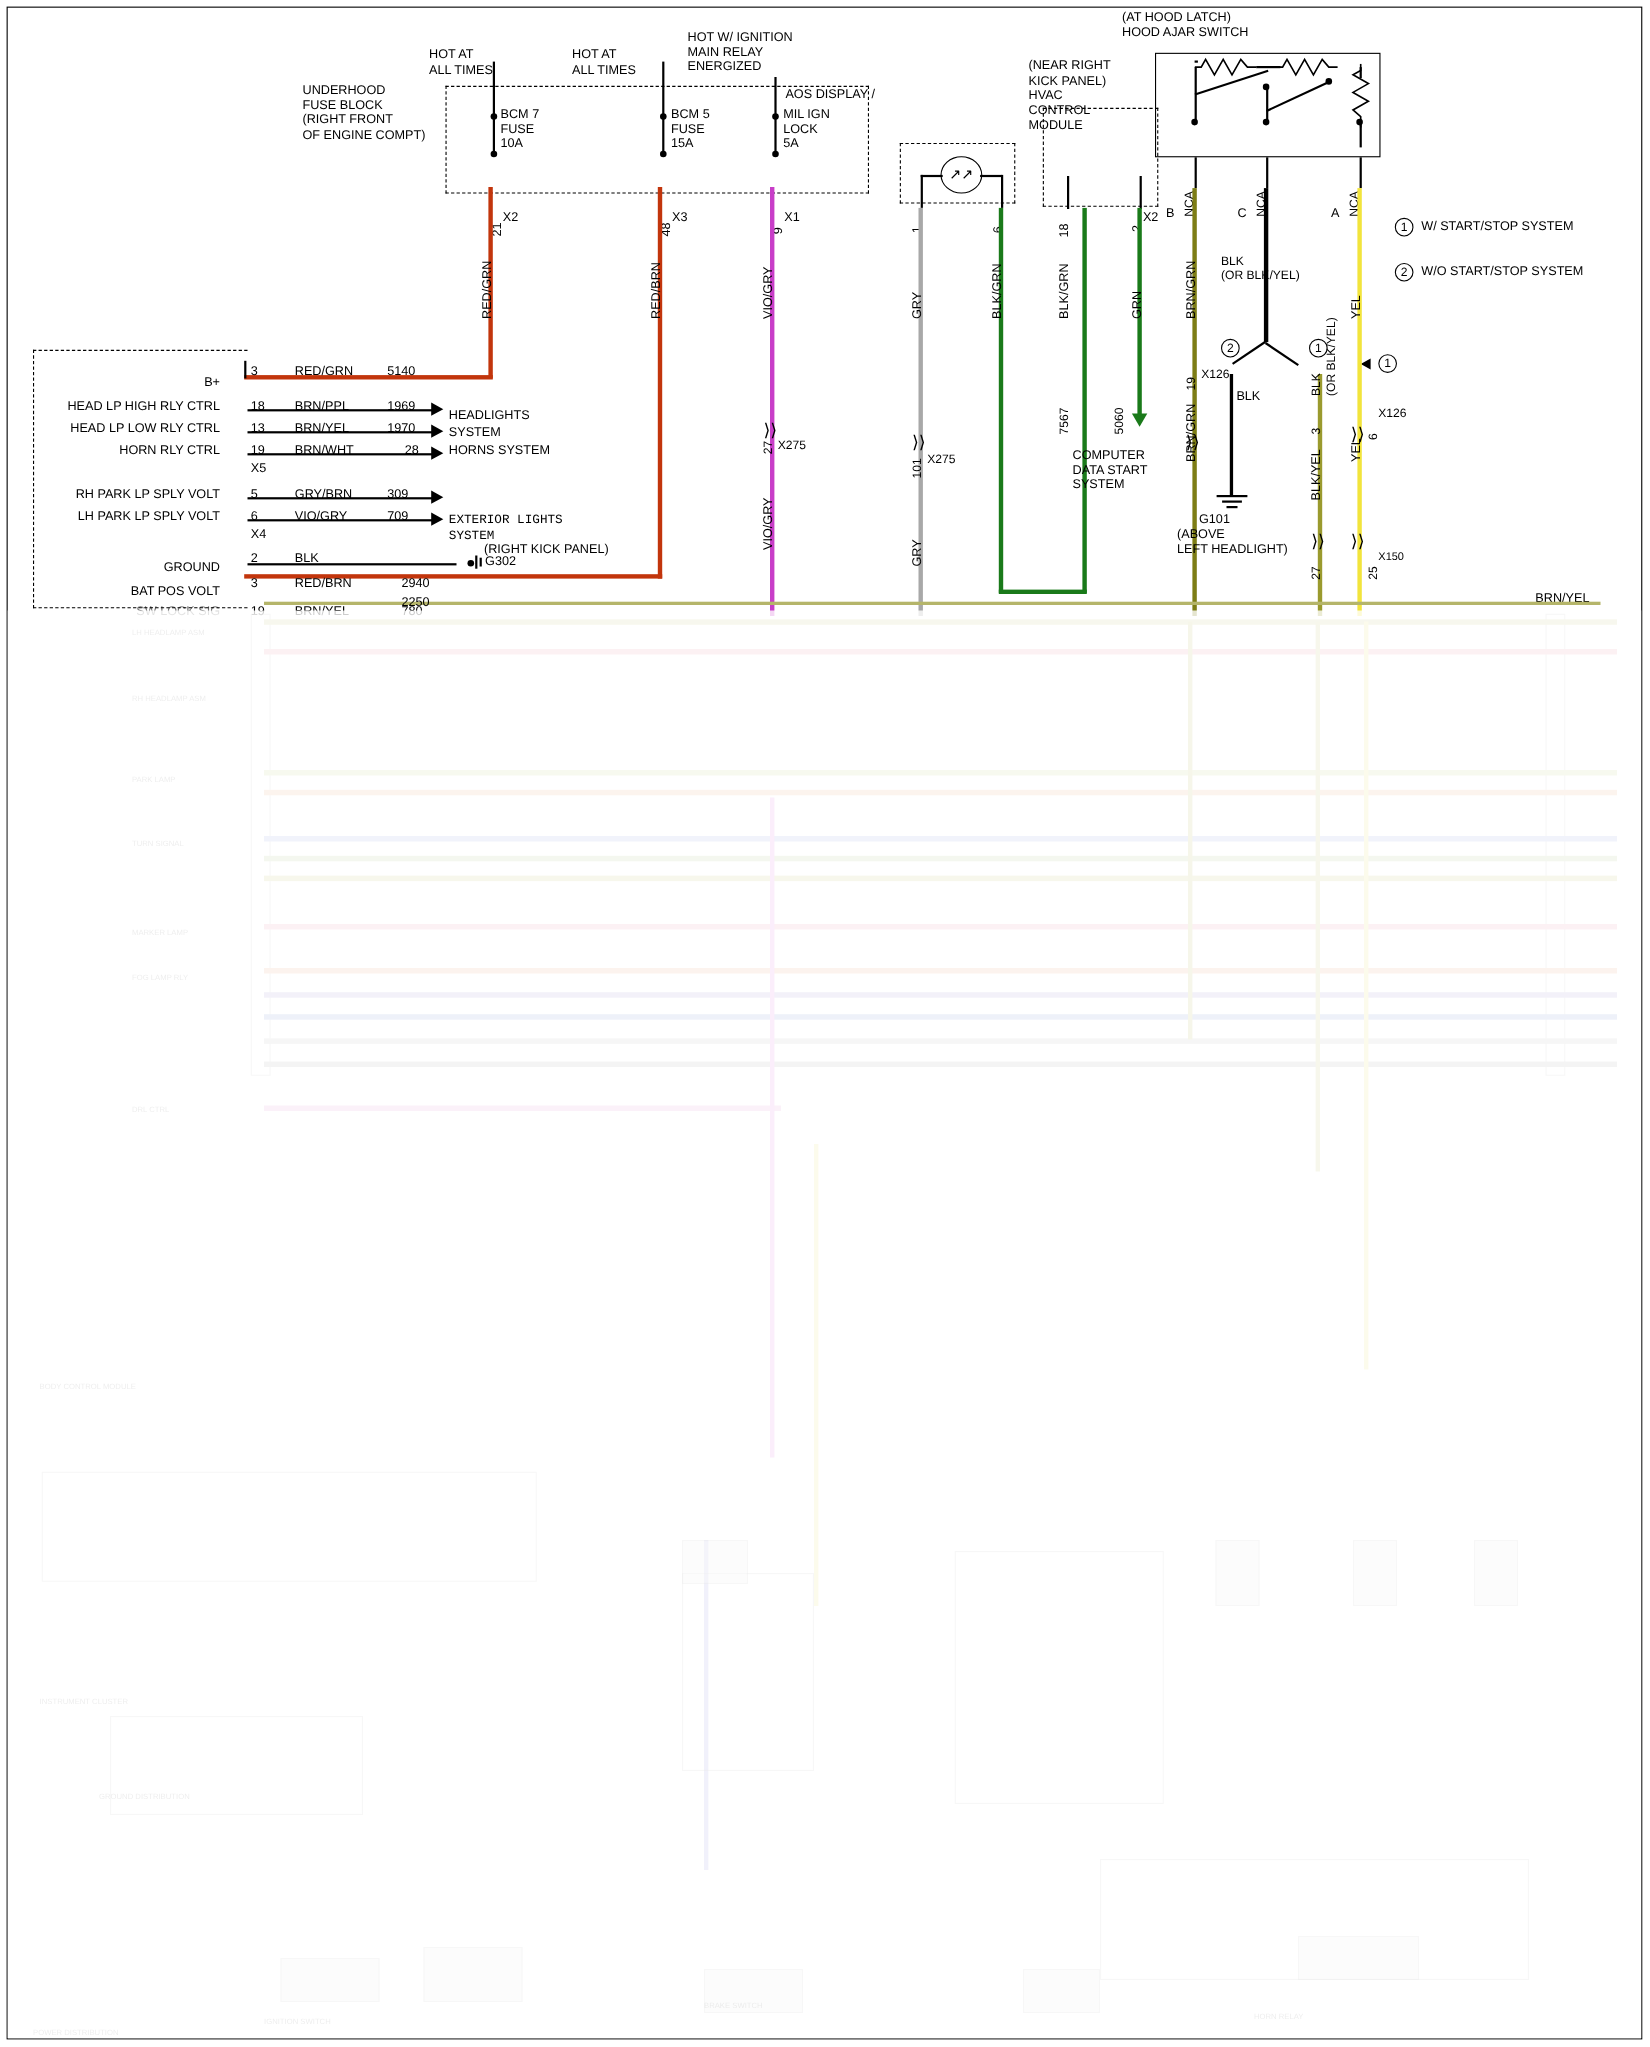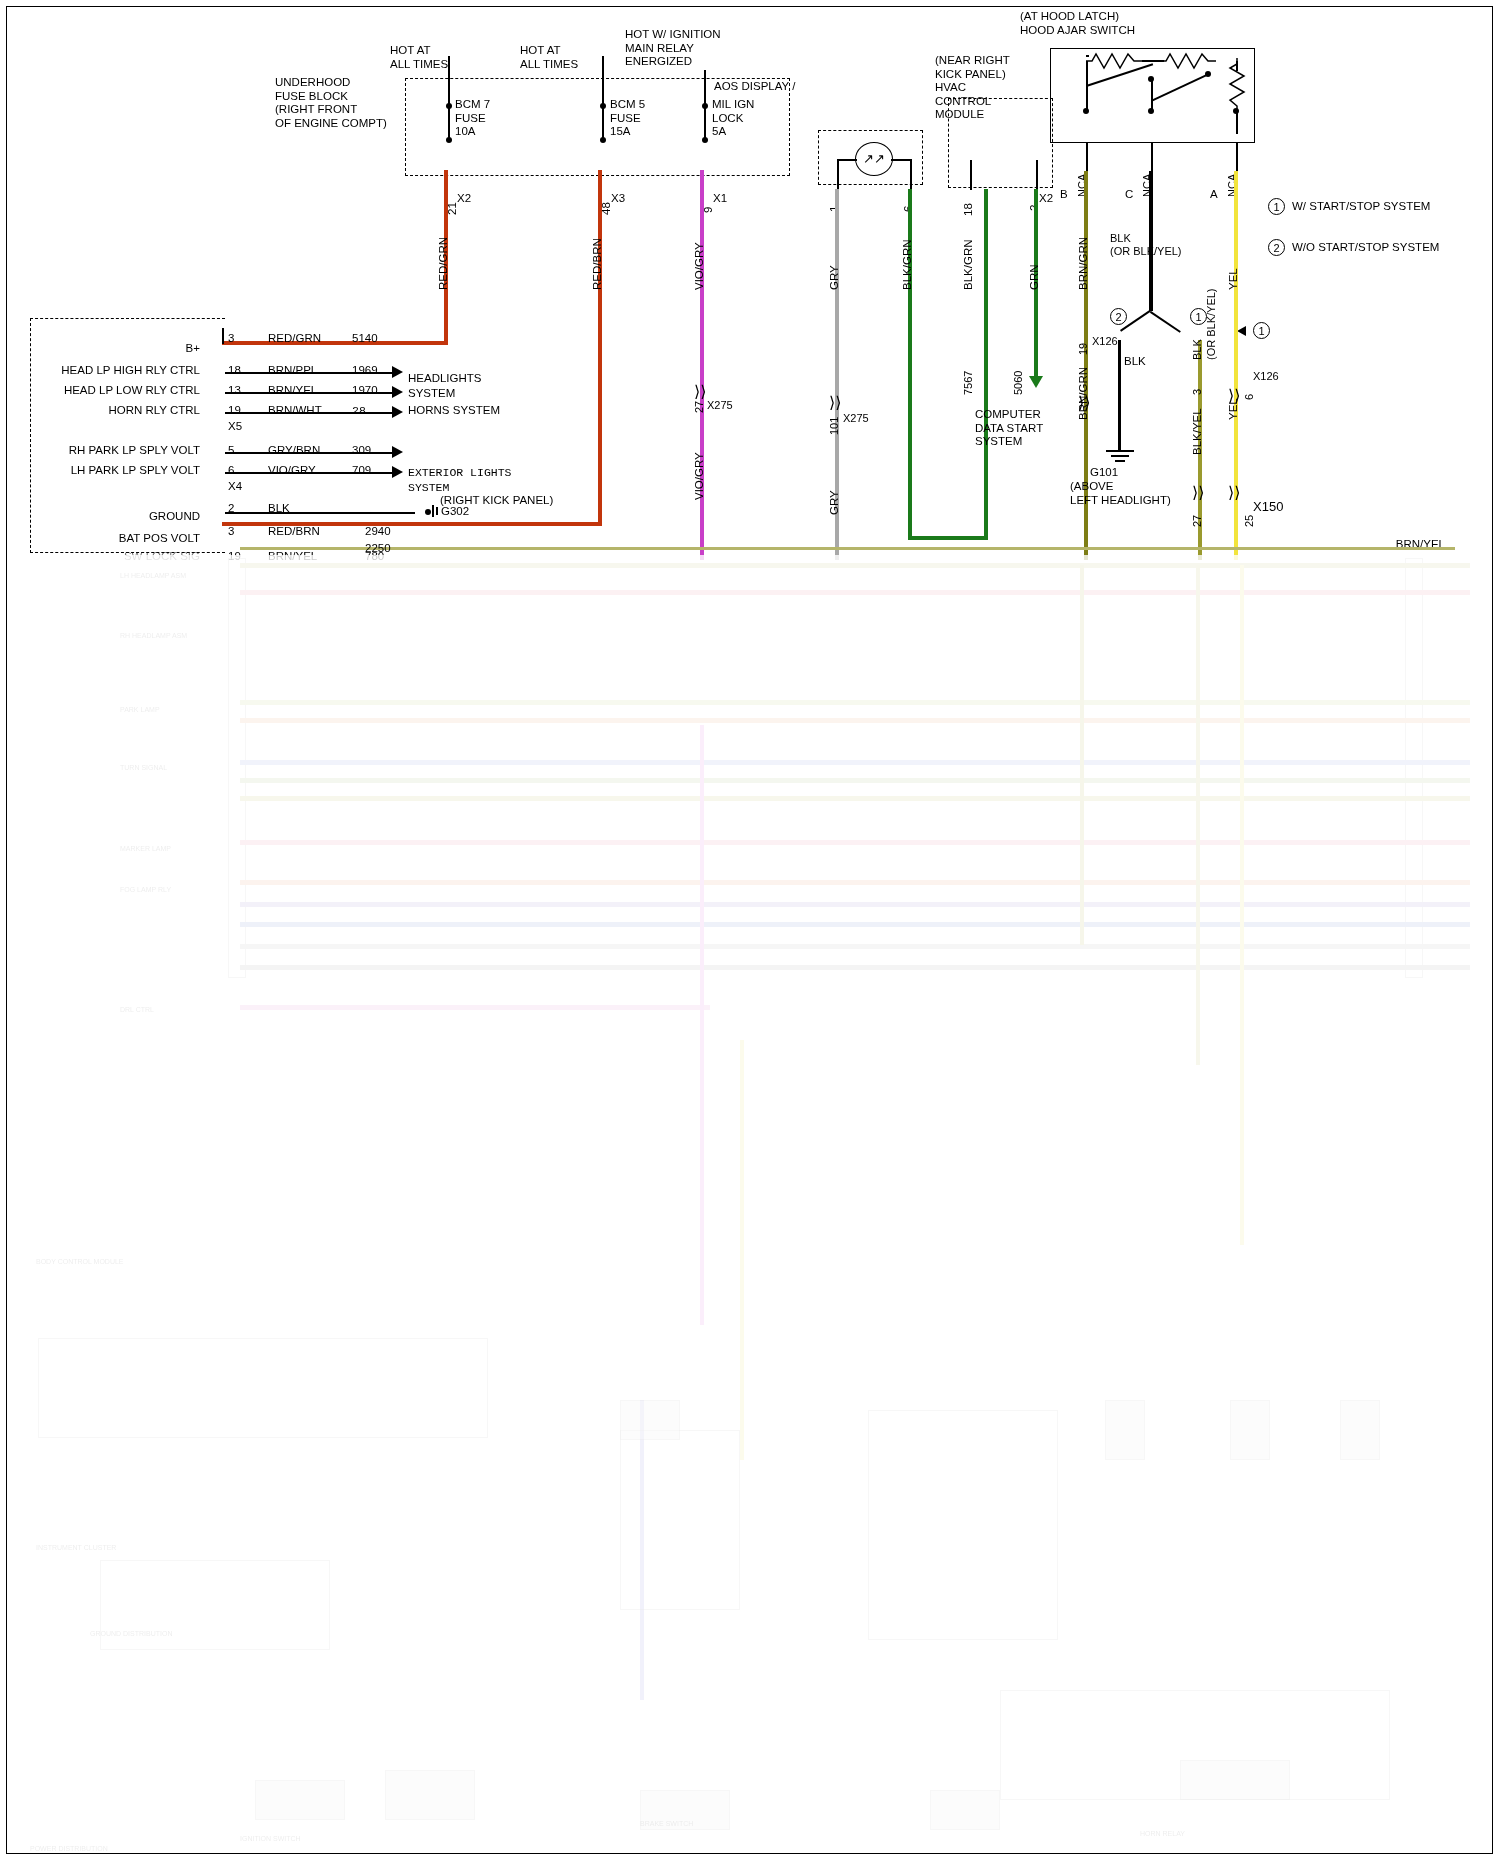--- a/index.html
+++ b/index.html
@@ -320,21 +320,21 @@
   <div class="lbl vert" style="left:1191px; top:395px; font-size:11px;">3</div>
   <div class="lbl vert" style="left:1191px; top:455px;">BLK/YEL</div>
   <div class="lbl vert" style="left:1191px; top:527px; font-size:11px;">27</div>
 
   <div class="wire" style="left:1234px; top:171px; width:4px; height:389px; background:#f2e43c;"></div>
   <div class="lbl vert" style="left:1227px; top:290px;">YEL</div>
   <div class="lbl vert" style="left:1227px; top:420px;">YEL</div>
   <div class="lbl vert" style="left:1243px; top:400px; font-size:11px;">6</div>
   <div class="lbl" style="left:1253px; top:370px; font-size:11px;">X126</div>
   <div class="lbl vert" style="left:1243px; top:527px; font-size:11px;">25</div>
-  <div class="lbl" style="left:1253px; top:500px; font-size:13px;">X150</div>
+  <div class="lbl" style="left:1253px; top:500px; font-size:10px;">X150</div>
 
   <div class="conn" style="left:1192px; top:485px;">⟩⟩</div>
   <div class="conn" style="left:1228px; top:485px;">⟩⟩</div>
   <div class="conn" style="left:1078px; top:395px;">⟩⟩</div>
   <div class="conn" style="left:1228px; top:388px;">⟩⟩</div>
 
   <div class="lbl r" style="left:1370px; top:538px; width:75px; font-weight:normal;">BRN/YEL</div>
   <div class="wire" style="left:240px; top:547px; width:1215px; height:3px; background:#b5b56a;"></div>
 
   <div class="dash-box" style="left:30px; top:318px; width:195px; height:235px; border-right:none;"></div>
@@ -357,21 +357,21 @@
   <div class="lbl" style="left:268px; top:384px;">BRN/YEL</div>
   <div class="lbl" style="left:352px; top:384px;">1970</div>
   <div class="ln hline" style="left:225px; top:392px; width:170px;"></div>
   <div class="arrow-r" style="left:392px; top:386px;"></div>
   <div class="lbl" style="left:408px; top:371px; line-height:15px;">HEADLIGHTS
 SYSTEM</div>
 
   <div class="lbl r" style="left:44px; top:404px; width:156px;">HORN RLY CTRL</div>
   <div class="lbl" style="left:228px; top:404px;">19</div>
   <div class="lbl" style="left:268px; top:404px;">BRN/WHT</div>
-  <div class="lbl" style="left:352px; top:404px;font-family:Liberation Mono, monospace;">28</div>
+  <div class="lbl" style="left:368px; top:404px;">28</div>
   <div class="ln hline" style="left:225px; top:412px; width:170px;"></div>
   <div class="arrow-r" style="left:392px; top:406px;"></div>
   <div class="lbl" style="left:408px; top:404px;">HORNS SYSTEM</div>
   <div class="lbl" style="left:228px; top:420px;">X5</div>
 
   <div class="lbl r" style="left:44px; top:444px; width:156px;">RH PARK LP SPLY VOLT</div>
   <div class="lbl" style="left:228px; top:444px;">5</div>
   <div class="lbl" style="left:268px; top:444px;">GRY/BRN</div>
   <div class="lbl" style="left:352px; top:444px;">309</div>
   <div class="ln hline" style="left:225px; top:452px; width:170px;"></div>

